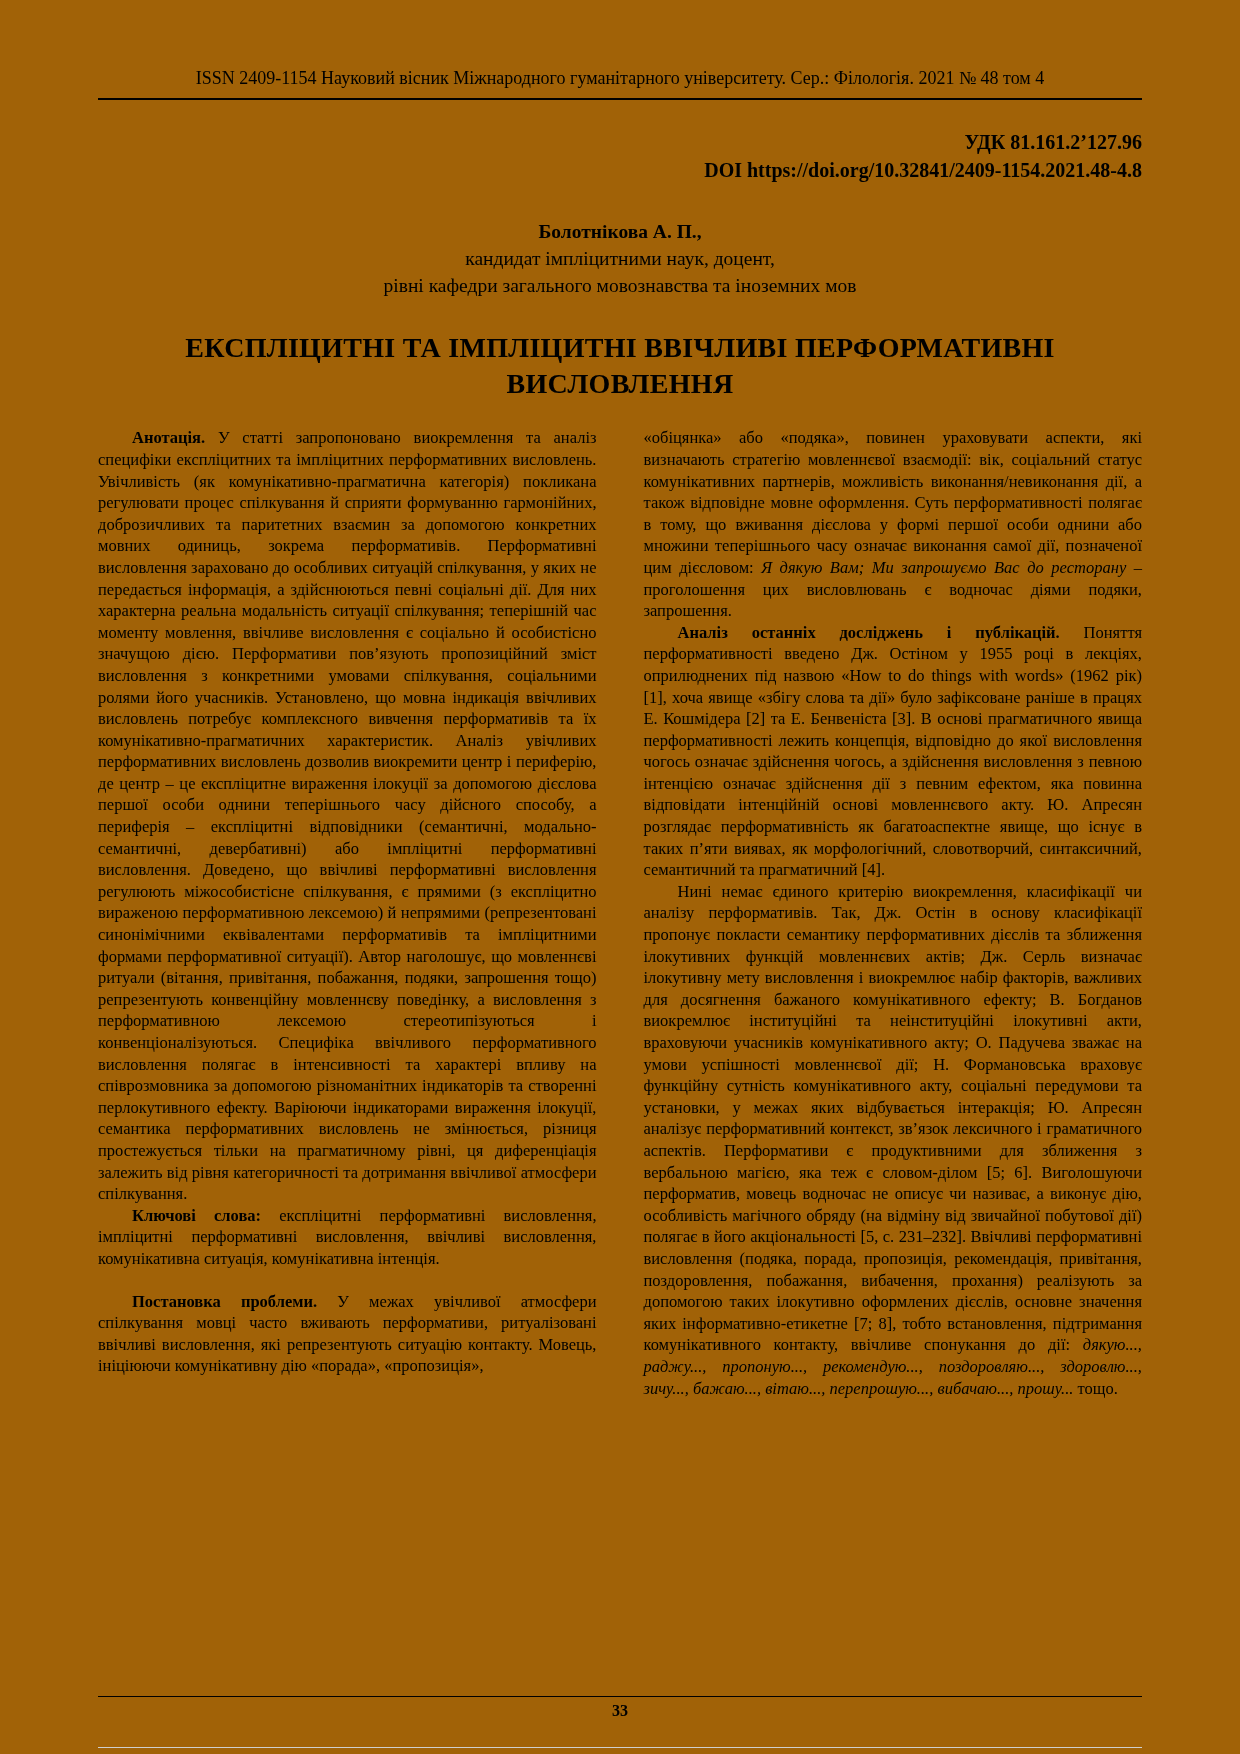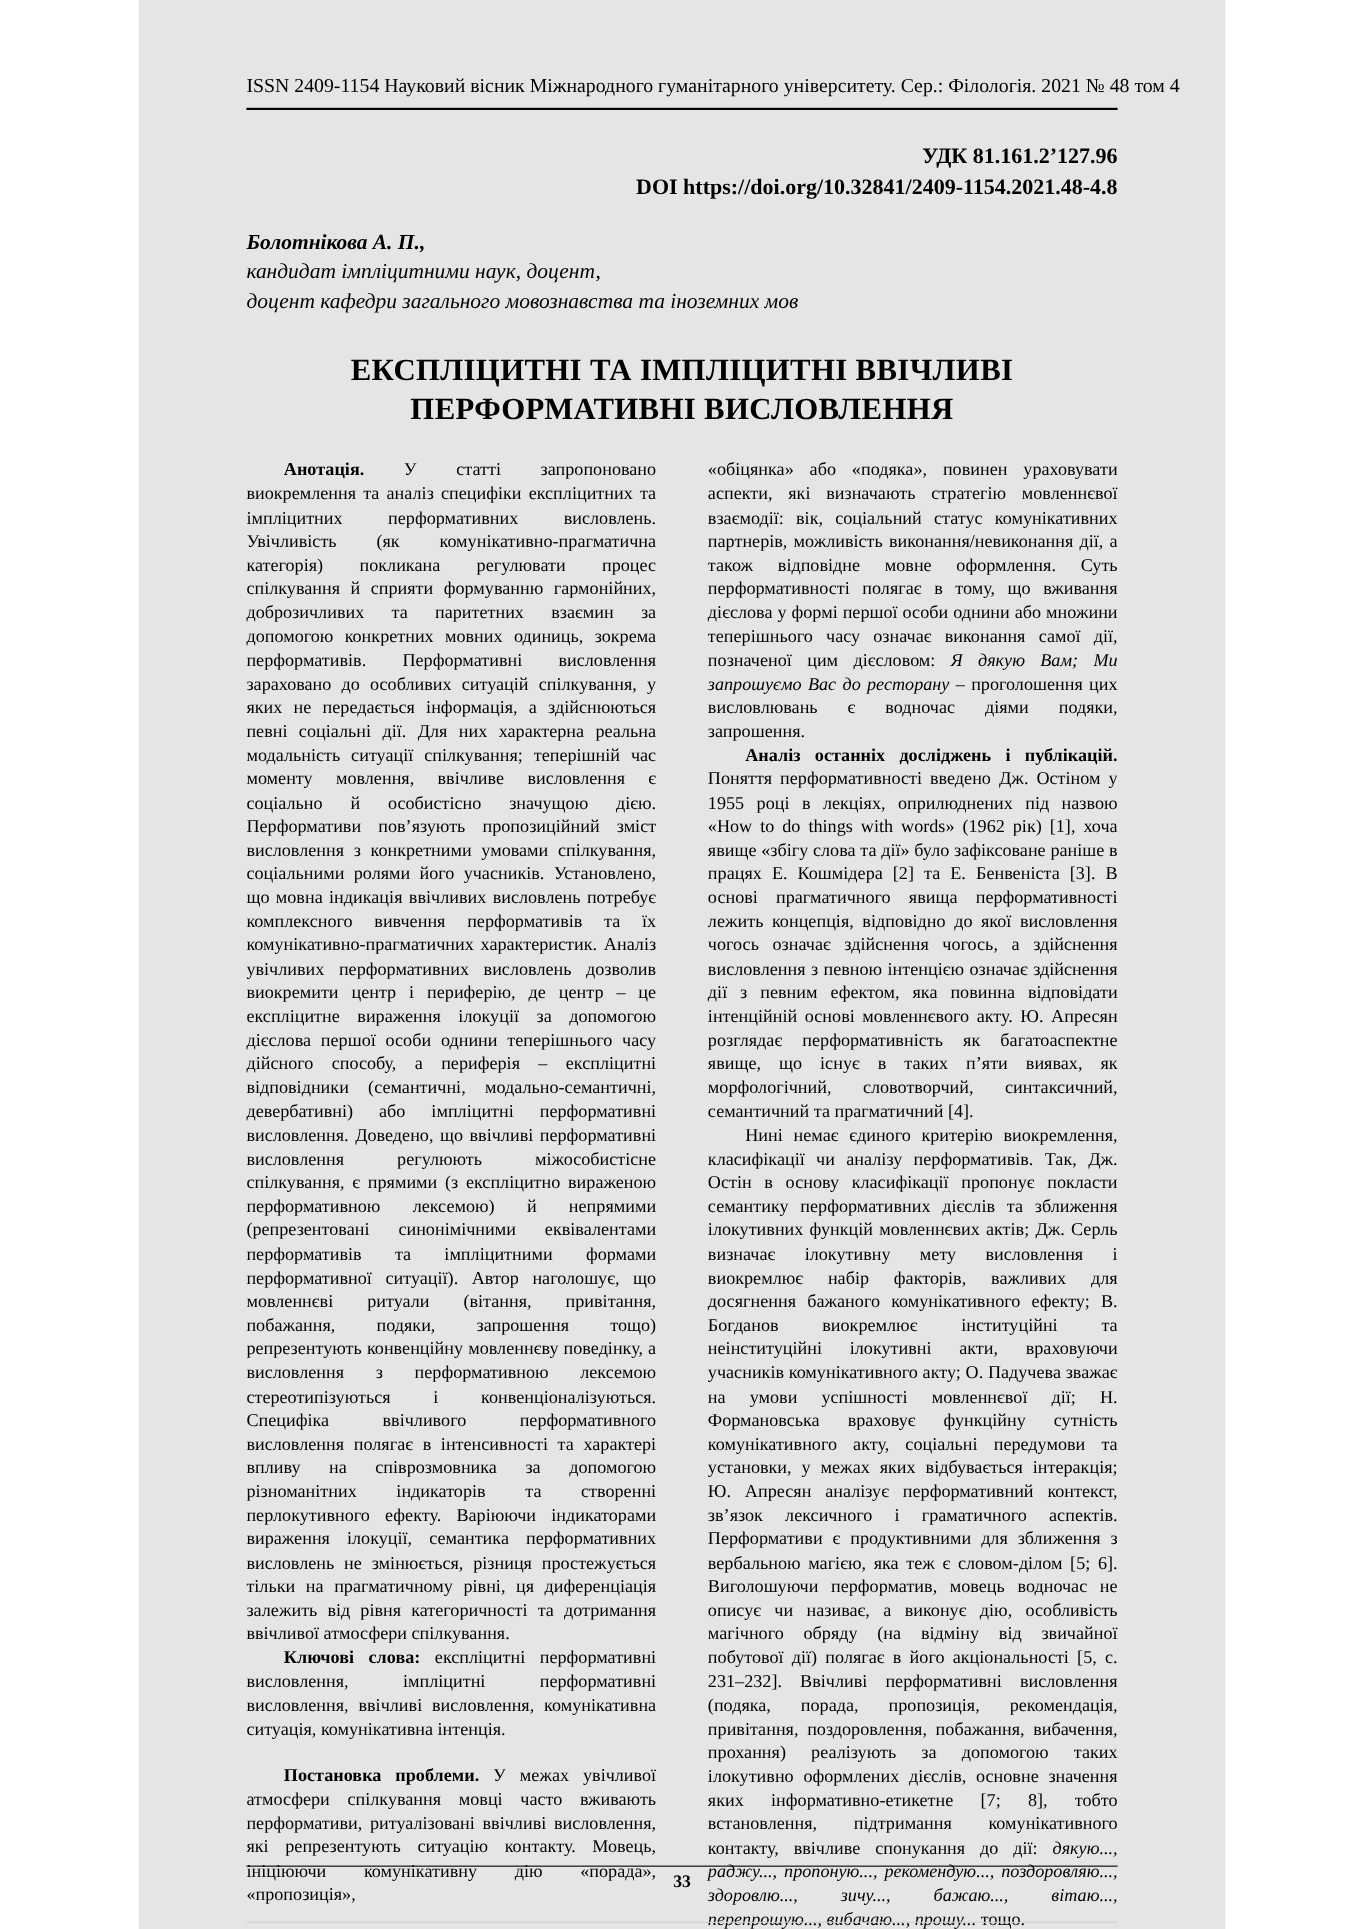--- a/index.html
+++ b/index.html
@@ -1,21 +1,21 @@
 <!DOCTYPE html>
 <html lang="uk"><head>
 <meta charset="utf-8">
 <style>
   * { margin:0; padding:0; box-sizing:border-box; }
   html,body { background:#ffffff; }
   .page {
     position:relative;
-    width:988px; height:1754px;
+    width:1240px; height:1754px;
     margin:0 auto;
-    background:#e5e5e5;
+    background:#a16207;
     color:#000;
     font-family:"Liberation Serif", serif;
     padding:68px 98px 16px 98px;
     overflow:hidden;
   }
   
   .journal-line {
     text-align:center;
     font-size:18px;
     white-space:nowrap;
@@ -28,23 +28,22 @@
   
   .meta-block {
     margin-top:28px;
     text-align:right;
     font-weight:bold;
     font-size:20px;
     line-height:1.4;
   }
   
   .author-block {
-    margin-top:24px;
-    text-align:left;
-    font-style:italic;
+    margin-top:35px;
+    text-align:center;
     font-size:19.5px;
     line-height:1.38;
   }
   .author-name { font-weight:bold; }
   
   .article-title {
     margin-top:30px;
     text-align:center;
     font-size:28px;
     font-weight:bold;
@@ -102,21 +101,21 @@
   </header>
 
   <div class="meta-block">
     <div>УДК 81.161.2’127.96</div>
     <div>DOI https://doi.org/10.32841/2409-1154.2021.48-4.8</div>
   </div>
 
   <div class="author-block">
     <div class="author-name">Болотнікова А. П.,</div>
     <div>кандидат імпліцитними наук, доцент,</div>
-    <div>доцент кафедри загального мовознавства та іноземних мов</div>
+    <div>рівні кафедри загального мовознавства та іноземних мов</div>
   </div>
 
   <h1 class="article-title">ЕКСПЛІЦИТНІ ТА ІМПЛІЦИТНІ ВВІЧЛИВІ ПЕРФОРМАТИВНІ ВИСЛОВЛЕННЯ</h1>
 
   <div class="columns">
     <div class="col">
         <p class="para"><span class="b">Анотація. </span><span>У статті запропоновано виокремлення та аналіз специфіки експліцитних та імпліцитних перформативних висловлень. Увічливість (як комунікативно-прагматична категорія) покликана регулювати процес спілкування й сприяти формуванню гармонійних, доброзичливих та паритетних взаємин за допомогою конкретних мовних одиниць, зокрема перформативів. Перформативні висловлення зараховано до особливих ситуацій спілкування, у яких не передається інформація, а здійснюються певні соціальні дії. Для них характерна реальна модальність ситуації спілкування; теперішній час моменту мовлення, ввічливе висловлення є соціально й особистісно значущою дією. Перформативи пов’язують пропозиційний зміст висловлення з конкретними умовами спілкування, соціальними ролями його учасників. Установлено, що мовна індикація ввічливих висловлень потребує комплексного вивчення перформативів та їх комунікативно-прагматичних характеристик. Аналіз увічливих перформативних висловлень дозволив виокремити центр і периферію, де центр – це експліцитне вираження ілокуції за допомогою дієслова першої особи однини теперішнього часу дійсного способу, а периферія – експліцитні відповідники (семантичні, модально-семантичні, девербативні) або імпліцитні перформативні висловлення. Доведено, що ввічливі перформативні висловлення регулюють міжособистісне спілкування, є прямими (з експліцитно вираженою перформативною лексемою) й непрямими (репрезентовані синонімічними еквівалентами перформативів та імпліцитними формами перформативної ситуації). Автор наголошує, що мовленнєві ритуали (вітання, привітання, побажання, подяки, запрошення тощо) репрезентують конвенційну мовленнєву поведінку, а висловлення з перформативною лексемою стереотипізуються і конвенціоналізуються. Специфіка ввічливого перформативного висловлення полягає в інтенсивності та характері впливу на співрозмовника за допомогою різноманітних індикаторів та створенні перлокутивного ефекту. Варіюючи індикаторами вираження ілокуції, семантика перформативних висловлень не змінюється, різниця простежується тільки на прагматичному рівні, ця диференціація залежить від рівня категоричності та дотримання ввічливої атмосфери спілкування.</span></p>
         <p class="para"><span class="b">Ключові слова: </span><span>експліцитні перформативні висловлення, імпліцитні перформативні висловлення, ввічливі висловлення, комунікативна ситуація, комунікативна інтенція.</span></p>
         <p class="para gap"><span class="b">Постановка проблеми. </span><span>У межах увічливої атмосфери спілкування мовці часто вживають перформативи, ритуалізовані ввічливі висловлення, які репрезентують ситуацію контакту. Мовець, ініціюючи комунікативну дію «порада», «пропозиція»,</span></p>
       </div>

